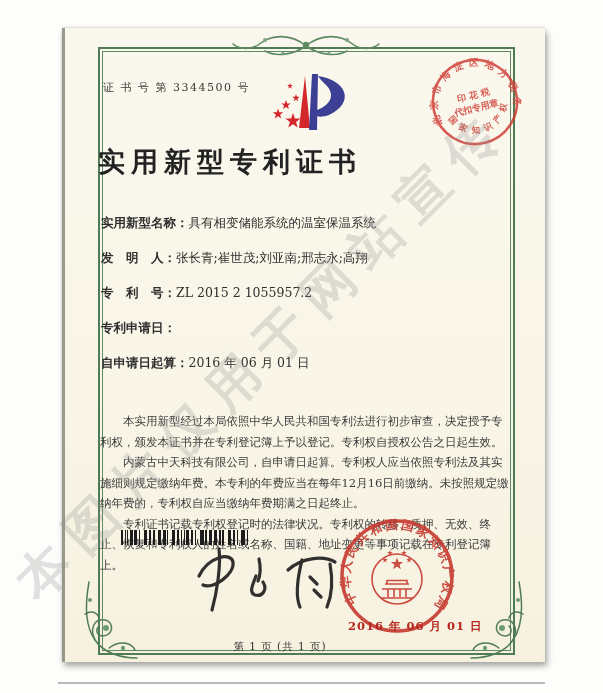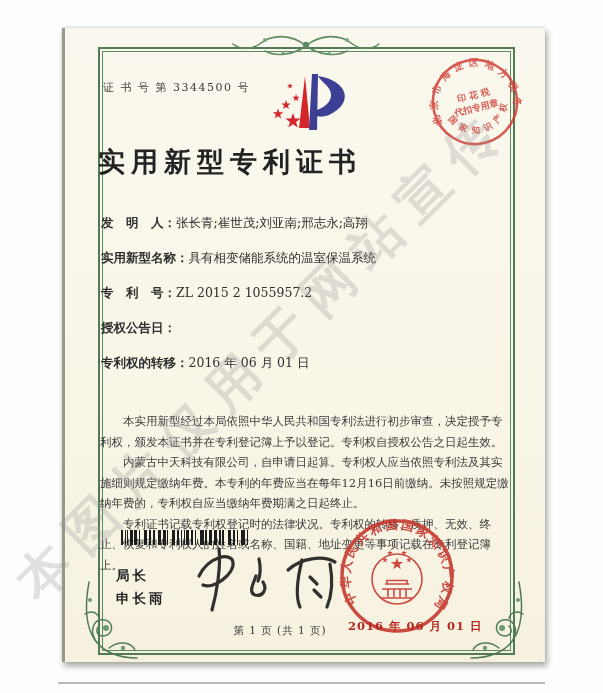--- a/index.html
+++ b/index.html
@@ -64,21 +64,21 @@
   .signature{position:absolute;left:108px;top:516px;}
   
   .seal-main{position:absolute;left:272px;top:488px;opacity:.88;z-index:40;}
   .seal-date{
     position:absolute;left:283px;top:591px;width:160px;z-index:41;
     color:#b5271f;font-size:11.5px;letter-spacing:1px;font-weight:600;
   }
   .stamp-tr{position:absolute;left:358px;top:22px;opacity:.82;transform:rotate(-14deg);z-index:40;}
   
   .page-footer{
-    position:absolute;left:33px;top:596px;width:364px;text-align:center;
+    position:absolute;left:33px;top:612px;width:364px;text-align:center;
     font-size:10.5px;color:#333;letter-spacing:1px;
   }
   
   .watermark{
     position:absolute;left:26px;top:556px;z-index:60;pointer-events:none;
     transform:rotate(-45deg);transform-origin:0 50%;
     font-family:"DejaVu Sans","Liberation Sans",sans-serif;
     font-size:52px;font-weight:700;letter-spacing:15px;white-space:nowrap;
     color:#8f8f8f;opacity:.26;
   }
@@ -140,52 +140,48 @@
       <polygon fill="#d4272c" points="15.00,38.50 16.29,42.22 20.23,42.30 17.09,44.68 18.23,48.45 15.00,46.20 11.77,48.45 12.91,44.68 9.77,42.30 13.71,42.22"></polygon>
       <polygon fill="#d4272c" points="23.00,30.00 24.18,33.38 27.76,33.45 24.90,35.62 25.94,39.05 23.00,37.00 20.06,39.05 21.10,35.62 18.24,33.45 21.82,33.38"></polygon>
       <polygon fill="#d4272c" points="33.00,24.00 33.94,26.71 36.80,26.76 34.52,28.49 35.35,31.24 33.00,29.60 30.65,31.24 31.48,28.49 29.20,26.76 32.06,26.71"></polygon>
       <polygon fill="#d4272c" points="27.00,13.00 27.71,15.03 29.85,15.07 28.14,16.37 28.76,18.43 27.00,17.20 25.24,18.43 25.86,16.37 24.15,15.07 26.29,15.03"></polygon>
     </svg>
 
     <div class="title">实用新型专利证书</div>
 
     <div class="fields">
       <div class="field-row">
+        <span class="f-label">实用新型名称：</span>
+        <span class="f-value">具有相变储能系统的温室保温系统</span>
+      </div>
+      <div class="field-row">
         <span class="f-label">发　明　人：</span>
         <span class="f-value">张长青;崔世茂;刘亚南;邢志永;高翔</span>
       </div>
       <div class="field-row">
-        <span class="f-label">实用新型名称：</span>
-        <span class="f-value">具有相变储能系统的温室保温系统</span>
-      </div>
-      <div class="field-row">
         <span class="f-label">专　利　号：</span>
         <span class="f-value">ZL 2015 2 1055957.2</span>
       </div>
       <div class="field-row">
-        <span class="f-label">授权公告日：</span>
-      </div>
-      <div class="field-row">
-        <span class="f-label">专利权的转移：</span>
+        <span class="f-label">专利申请日：</span>
+      </div>
+      <div class="field-row">
+        <span class="f-label">自申请日起算：</span>
         <span class="f-value">2016 年 06 月 01 日</span>
       </div>
     </div>
 
     <div class="paras">
       <p>本实用新型经过本局依照中华人民共和国专利法进行初步审查，决定授予专利权，颁发本证书并在专利登记簿上予以登记。专利权自授权公告之日起生效。</p>
       <p>内蒙古中天科技有限公司，自申请日起算。专利权人应当依照专利法及其实施细则规定缴纳年费。本专利的年费应当在每年12月16日前缴纳。未按照规定缴纳年费的，专利权自应当缴纳年费期满之日起终止。</p>
       <p>专利证书记载专利权登记时的法律状况。专利权的转移、质押、无效、终止、恢复和专利权人的姓名或名称、国籍、地址变更等事项记载在专利登记簿上。</p>
     </div>
 
     <div class="barcode"></div>
 
-    <div class="commissioner">
-      <div>局长</div>
-      <div>申长雨</div>
-    </div>
 
     <svg class="signature" width="175" height="70" viewBox="0 0 175 70">
       <g fill="none" stroke="#161616" stroke-width="3.2" stroke-linecap="round" opacity="0.88">
         <path d="M26,32 C36,12 58,8 60,18 C62,30 40,46 30,41"></path>
         <path d="M46,5 C48,22 44,48 39,66"></path>
         <path d="M86,15 C88,24 87,32 85,37"></path>
         <path d="M83,32 C79,42 76,49 82,51 C89,53 95,46 90,38"></path>
         <path d="M115,26 C128,14 150,11 162,18"></path>
         <path d="M129,16 C124,36 122,52 127,63"></path>
         <path d="M157,20 C160,36 159,51 154,63"></path>

